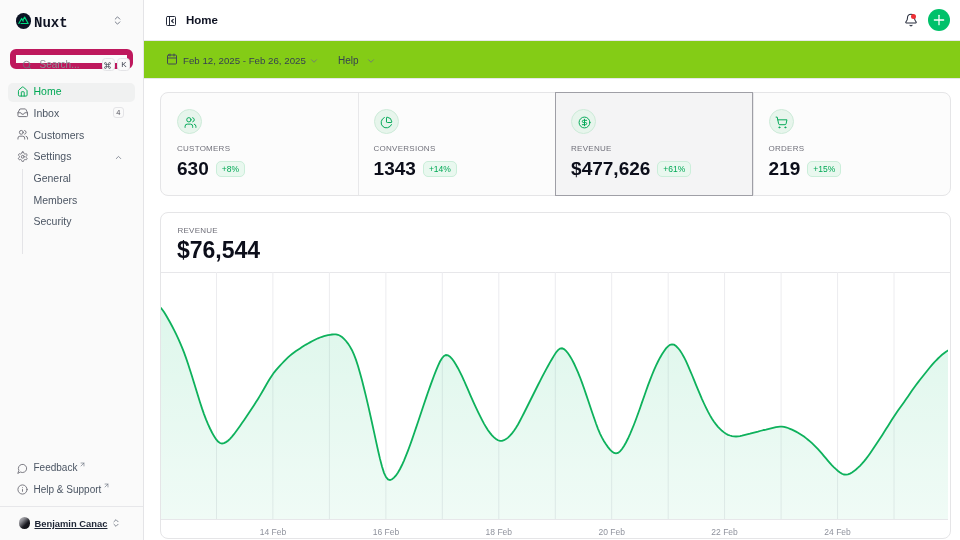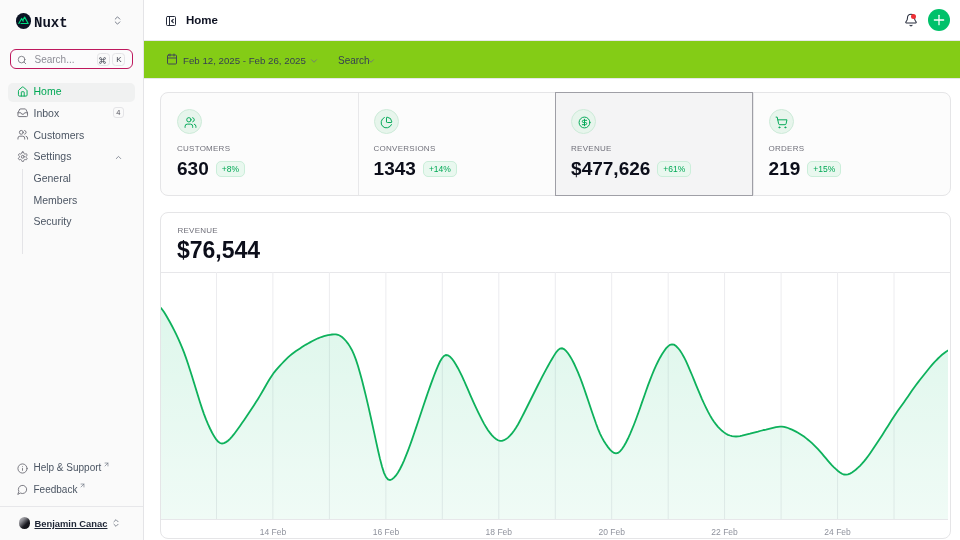--- a/index.html
+++ b/index.html
@@ -9,21 +9,21 @@
 
 
 #sidebar { position:absolute; left:0; top:0; width:144px; height:540px;
   border-right:1px solid #e4e4e7; background:#fafafa; }
 #logo-circle { position:absolute; left:15.5px; top:13px; width:15.5px; height:15.5px;
   border-radius:50%; background:#0c1324; }
 #logo-circle svg { position:absolute; left:2.2px; top:2.2px; }
 #logo-name { position:absolute; left:34px; top:14.8px; font-size:14px; font-weight:700; color:#0e1222;font-family:Liberation Mono, monospace; }
 #logo-chev { position:absolute; left:112px; top:15px; color:#6b7280; }
 #searchbox { position:absolute; left:10px; top:49px; width:123px; height:19.5px;
-  border:1px solid #be185d; border-radius:6px; background:#fbfbfc; }
+  border:6px solid #be185d; border-radius:6px; background:#fbfbfc; }
 #searchbox .mag { position:absolute; left:6px; top:4.5px; color:#71717a; }
 #searchbox .ph { position:absolute; left:23.5px; top:4.2px; font-size:10px; color:#8e8e97; }
 .kbd { position:absolute; top:3.2px; height:12.5px; border:1px solid #e4e4e7; border-radius:3.5px;
   background:#fafafa; color:#3f4350; font-size:8px; line-height:11px; text-align:center; }
 #kbd1 { left:85.8px; width:13.6px; }
 #kbd2 { left:101.3px; width:13px; }
 .nav { position:absolute; left:8px; width:127px; }
 .nav-item { position:relative; height:18.5px; margin-bottom:3.2px; border-radius:5px;
   color:#4b5563; font-size:10.5px; }
 .nav-item .ic { position:absolute; left:9px; top:2.8px; color:#71717a; }
@@ -183,41 +183,41 @@
       </div>
     <div class="sub-item">
         <span class="lb">Security</span>
       </div>
   </div>
 
   <div class="nav" style="top:460px;">
     <div class="foot-item">
       <span class="ic">
           <svg width="11" height="11" viewBox="0 0 24 24" fill="none" stroke="currentColor" stroke-width="2" stroke-linecap="round" stroke-linejoin="round">
+            <path d="M7.9 20A9 9 0 1 0 4 16.1L2 22Z"></path>
+          </svg>
+        </span>
+      <span class="lb">Feedback</span>
+      <span class="ext" style="left:70.5px;">
+          <svg width="7" height="7" viewBox="0 0 24 24" fill="none" stroke="currentColor" stroke-width="2.2" stroke-linecap="round" stroke-linejoin="round">
+            <path d="M7 7h10v10"></path>
+            <path d="M7 17 17 7"></path>
+          </svg>
+        </span>
+    </div>
+    <div class="foot-item">
+      <span class="ic">
+          <svg width="11" height="11" viewBox="0 0 24 24" fill="none" stroke="currentColor" stroke-width="2" stroke-linecap="round" stroke-linejoin="round">
             <circle cx="12" cy="12" r="10"></circle>
             <path d="M12 16v-4"></path>
             <path d="M12 8h.01"></path>
           </svg>
         </span>
       <span class="lb">Help &amp; Support</span>
       <span class="ext" style="left:95px;">
-          <svg width="7" height="7" viewBox="0 0 24 24" fill="none" stroke="currentColor" stroke-width="2.2" stroke-linecap="round" stroke-linejoin="round">
-            <path d="M7 7h10v10"></path>
-            <path d="M7 17 17 7"></path>
-          </svg>
-        </span>
-    </div>
-    <div class="foot-item">
-      <span class="ic">
-          <svg width="11" height="11" viewBox="0 0 24 24" fill="none" stroke="currentColor" stroke-width="2" stroke-linecap="round" stroke-linejoin="round">
-            <path d="M7.9 20A9 9 0 1 0 4 16.1L2 22Z"></path>
-          </svg>
-        </span>
-      <span class="lb">Feedback</span>
-      <span class="ext" style="left:70.5px;">
           <svg width="7" height="7" viewBox="0 0 24 24" fill="none" stroke="currentColor" stroke-width="2.2" stroke-linecap="round" stroke-linejoin="round">
             <path d="M7 7h10v10"></path>
             <path d="M7 17 17 7"></path>
           </svg>
         </span>
     </div>
   </div>
 
   <div id="side-divider"></div>
   <div id="avatar"></div>
@@ -262,21 +262,21 @@
         <rect width="18" height="18" x="3" y="4" rx="2"></rect>
         <path d="M3 10h18"></path>
       </svg>
     </div>
   <div id="date-text">Feb 12, 2025 - Feb 26, 2025</div>
   <div id="date-chev">
       <svg width="10" height="10" viewBox="0 0 24 24" fill="none" stroke="currentColor" stroke-width="2" stroke-linecap="round" stroke-linejoin="round">
         <path d="m6 9 6 6 6-6"></path>
       </svg>
     </div>
-  <div id="daily-text">Search</div>
+  <div id="daily-text">Help</div>
   <div id="daily-chev">
       <svg width="10" height="10" viewBox="0 0 24 24" fill="none" stroke="currentColor" stroke-width="2" stroke-linecap="round" stroke-linejoin="round">
         <path d="m6 9 6 6 6-6"></path>
       </svg>
     </div>
 </div>
 
 <div id="stats">
   <div class="stat-div" style="left:196.6px;"></div>
   <div class="stat-div" style="left:394.1px;"></div>

